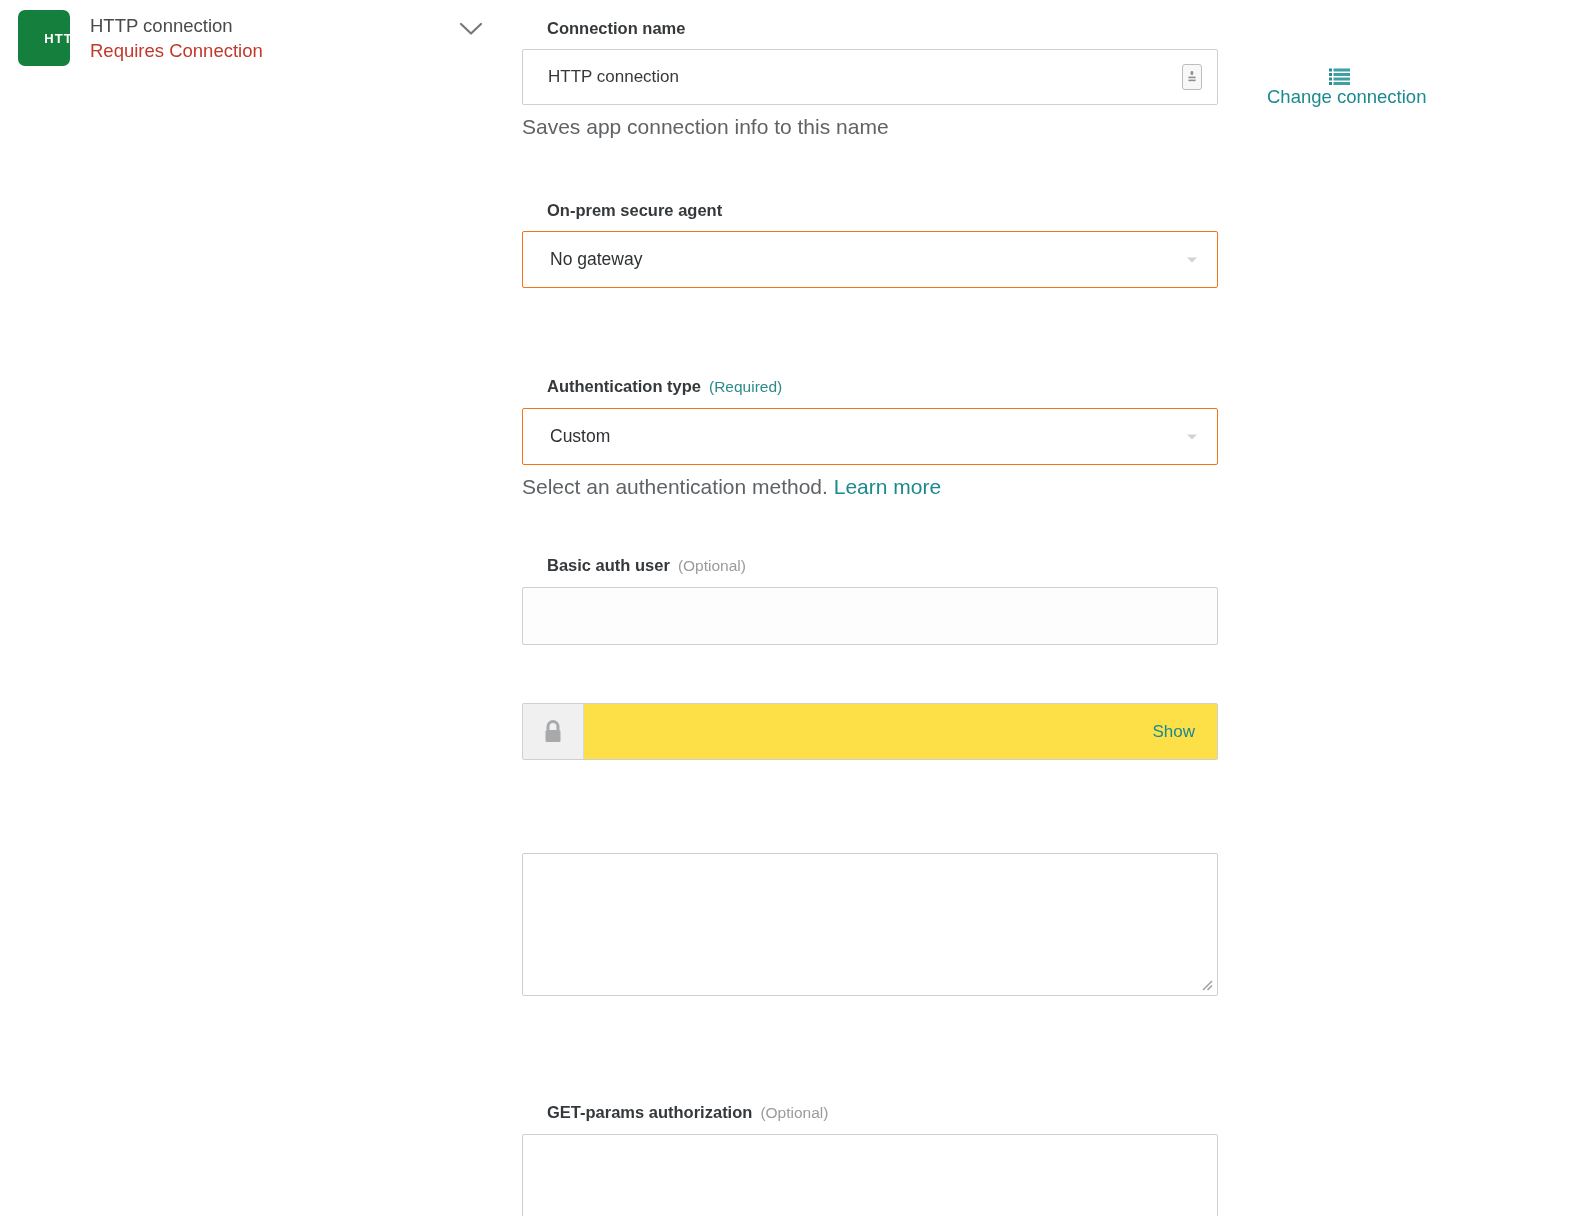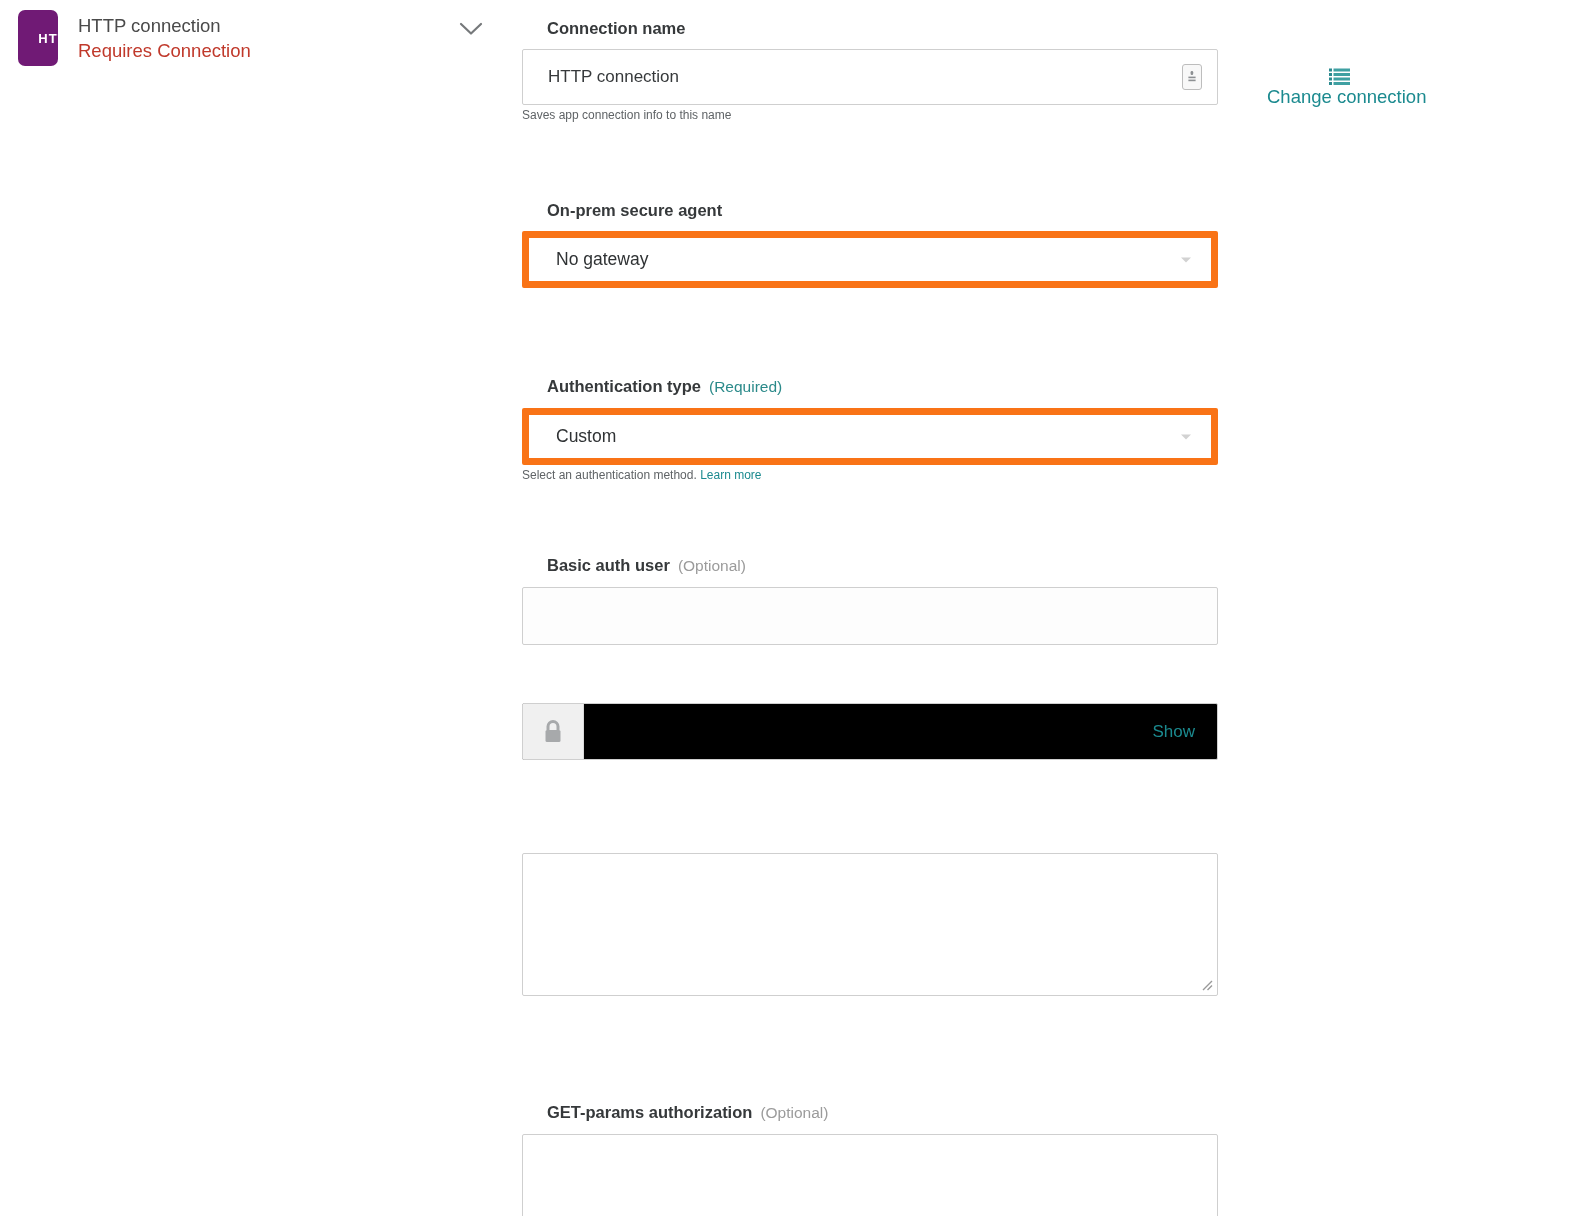--- a/index.html
+++ b/index.html
@@ -28,24 +28,24 @@
   #connector-header {
     position: absolute;
     left: 18px;
     top: 10px;
     width: 470px;
     height: 56px;
     display: flex;
     align-items: flex-start;
   }
   #app-icon {
-    width: 40px;
+    width: 52px;
     height: 56px;
     border-radius: 7px;
-    background: #701a75;
+    background: #15803d;
     display: flex;
     align-items: center;
     justify-content: center;
     flex: 0 0 auto;
     padding-left: 39px;
   }
   #app-icon .glyph {
     color: #ffffff;
     font-size: 13px;
     font-weight: bold;
@@ -145,21 +145,21 @@
     display: flex;
     align-items: center;
     justify-content: center;
     cursor: pointer;
   }
 
   .select-box {
     position: relative;
     width: 696px;
     height: 57px;
-    border: 7px solid #f97316;
+    border: 1px solid #f97316;
     background: #ffffff;
     border-radius: 2px;
     display: flex;
     align-items: center;
     cursor: pointer;
   }
   .select-box .value {
     padding-left: 27px;
     font-size: 17.5px;
     color: #2f3234;
@@ -169,39 +169,40 @@
     right: 20px;
     top: 50%;
     transform: translateY(-50%);
     width: 0; height: 0;
     border-left: 5px solid transparent;
     border-right: 5px solid transparent;
     border-top: 5px solid #d2d2d2;
   }
 
   .helper {
-    font-size: 12px;
+    margin-top: 11px;
+    font-size: 21px;
     color: #5f6366;
     line-height: 21px;
   }
   .helper a, .link-teal {
     color: #1b8a8f;
     text-decoration: none;
     cursor: pointer;
   }
 
   
   .password-row {
     width: 696px;
     height: 57px;
     border: 1px solid #cfcfcf;
     border-radius: 2px;
     display: flex;
     align-items: stretch;
-    background: #000000;
+    background: #fde047;
   }
   .lock-cell {
     width: 61px;
     background: #f0f0f0;
     border-right: 1px solid #d9d9d9;
     display: flex;
     align-items: center;
     justify-content: center;
     flex: 0 0 auto;
   }

